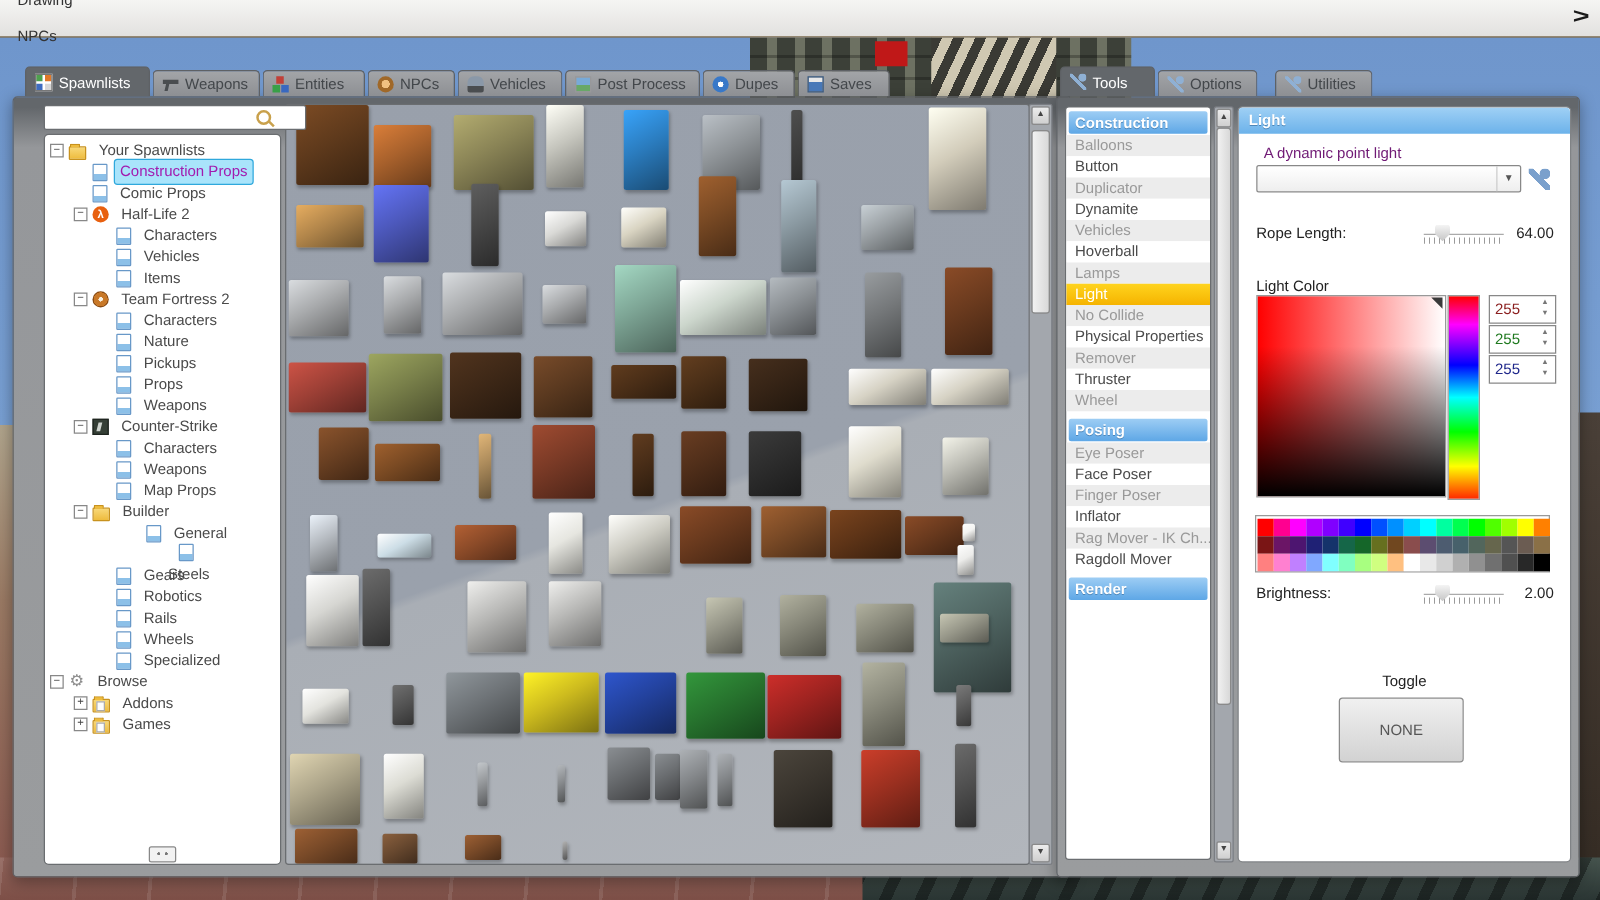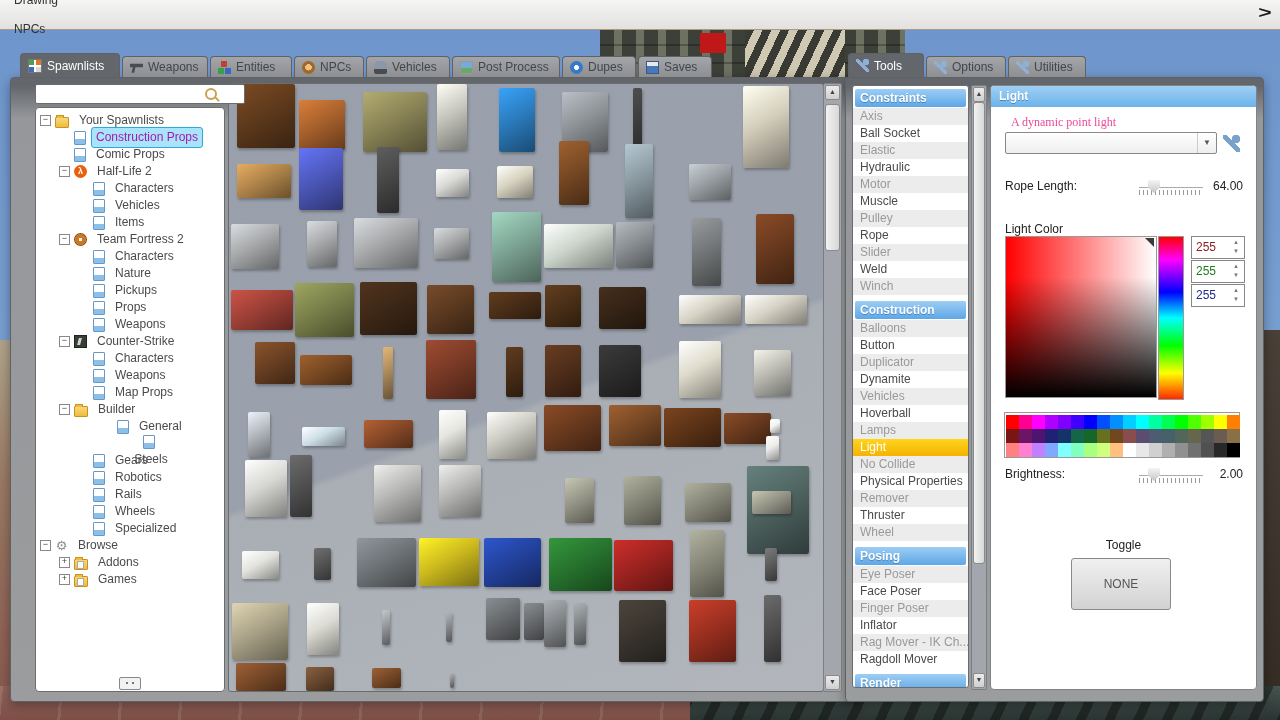--- a/index.html
+++ b/index.html
@@ -126,21 +126,21 @@
   .titem.odd{background:#ececec;color:#999;}
   .titem.even{background:#fff;color:#4a4a4a;}
   .titem.selected{background:linear-gradient(180deg,#ffd41e,#f5b300);color:#fff;}
 
   
   #light-panel{position:absolute;left:990px;top:85px;width:265px;height:603px;background:#fff;
       border:1px solid #808386;border-radius:4px;overflow:hidden;z-index:5;}
   #light-header{position:absolute;left:0;top:0;right:0;height:21px;line-height:21px;
       background:linear-gradient(180deg,#9fd0f5,#6cb2ea);color:#fff;font-weight:bold;
       padding-left:8px;text-shadow:0 1px 0 #4d86b8;border-radius:3px 3px 0 0;}
-  #light-desc{position:absolute;left:20px;top:29px;color:#ec4899;font-family:Liberation Serif, serif;}
+  #light-desc{position:absolute;left:20px;top:29px;color:#701a75;}
   #preset-combo{position:absolute;left:14px;top:46px;width:212px;height:22px;background:linear-gradient(180deg,#fff,#eee);
       border:1px solid #888;border-radius:2px;box-sizing:border-box;}
   #preset-arrow{position:absolute;right:0;top:0;width:18px;height:20px;border-left:1px solid #ccc;
       color:#555;font-size:8px;line-height:20px;text-align:center;}
   #preset-wrench{position:absolute;left:232px;top:49px;width:17px;height:17px;
       background-image:radial-gradient(circle at 13px 4px,#7aa0cc 4px,transparent 4.6px),
       linear-gradient(45deg,transparent 40%,#7aa0cc 40% 60%,transparent 60%);}
   .ctl-row{position:absolute;left:0;width:100%;height:18px;}
   .ctl-label{position:absolute;left:14px;top:0;color:#222;}
   .ctl-value{position:absolute;left:200px;top:0;width:52px;text-align:right;color:#222;}
@@ -482,41 +482,27 @@
   <div class="win-frame" id="frame-right"></div>
   <div class="tabs" id="right-tabs">
       <div class="tab active" style="width: 60px;">
         <span class="ti ti-wrench"></span>
         <span>Tools</span>
       </div>
       <div class="tab" style="width: 64px;">
         <span class="ti ti-wrench"></span>
         <span>Options</span>
       </div>
-      <div class="tab" style="width: 62px;">
+      <div class="tab" style="width: 62px; margin-left: 12px;">
         <span class="ti ti-wrench"></span>
         <span>Utilities</span>
       </div>
     </div>
 
   <div id="tool-list">
-      <div class="tsec">
-        <div class="tsec-header">Constraints</div>
-        <div class="titem odd">Axis</div>
-        <div class="titem even">Ball Socket</div>
-        <div class="titem odd">Elastic</div>
-        <div class="titem even">Hydraulic</div>
-        <div class="titem odd">Motor</div>
-        <div class="titem even">Muscle</div>
-        <div class="titem odd">Pulley</div>
-        <div class="titem even">Rope</div>
-        <div class="titem odd">Slider</div>
-        <div class="titem even">Weld</div>
-        <div class="titem odd">Winch</div>
-      </div>
       <div class="tsec">
         <div class="tsec-header">Construction</div>
         <div class="titem odd">Balloons</div>
         <div class="titem even">Button</div>
         <div class="titem odd">Duplicator</div>
         <div class="titem even">Dynamite</div>
         <div class="titem odd">Vehicles</div>
         <div class="titem even">Hoverball</div>
         <div class="titem odd">Lamps</div>
         <div class="titem even selected">Light</div>

